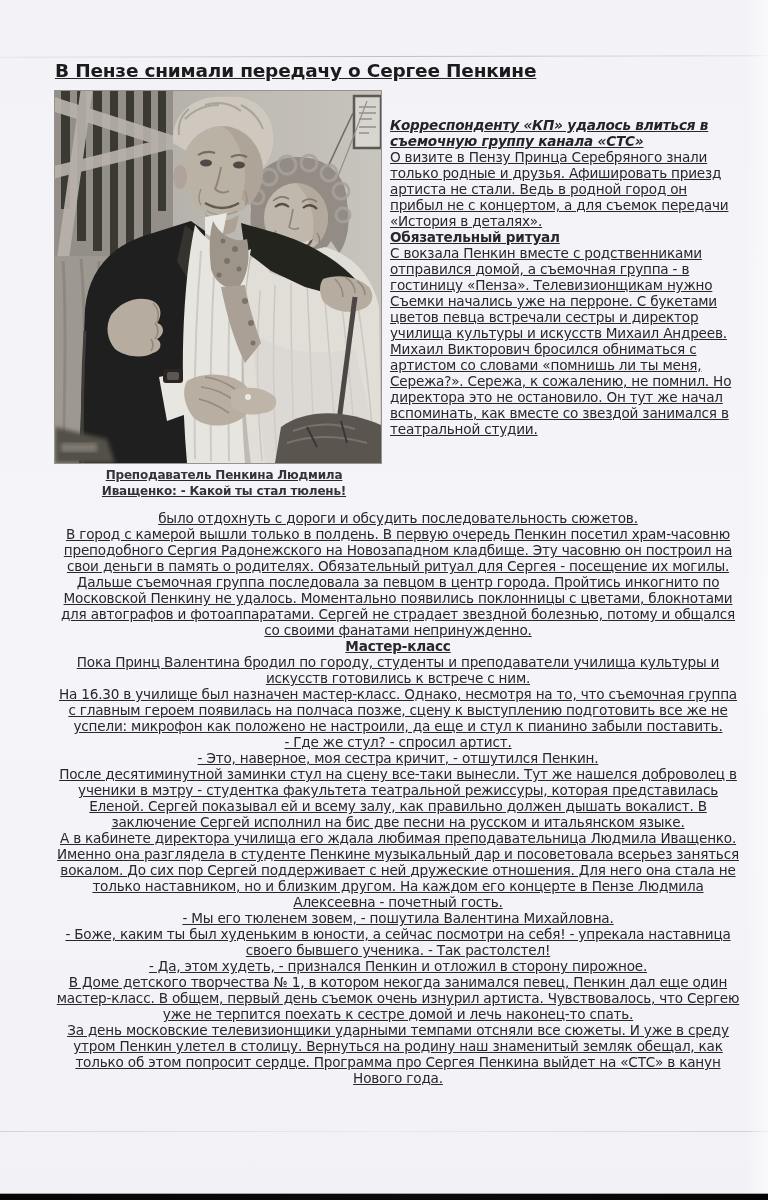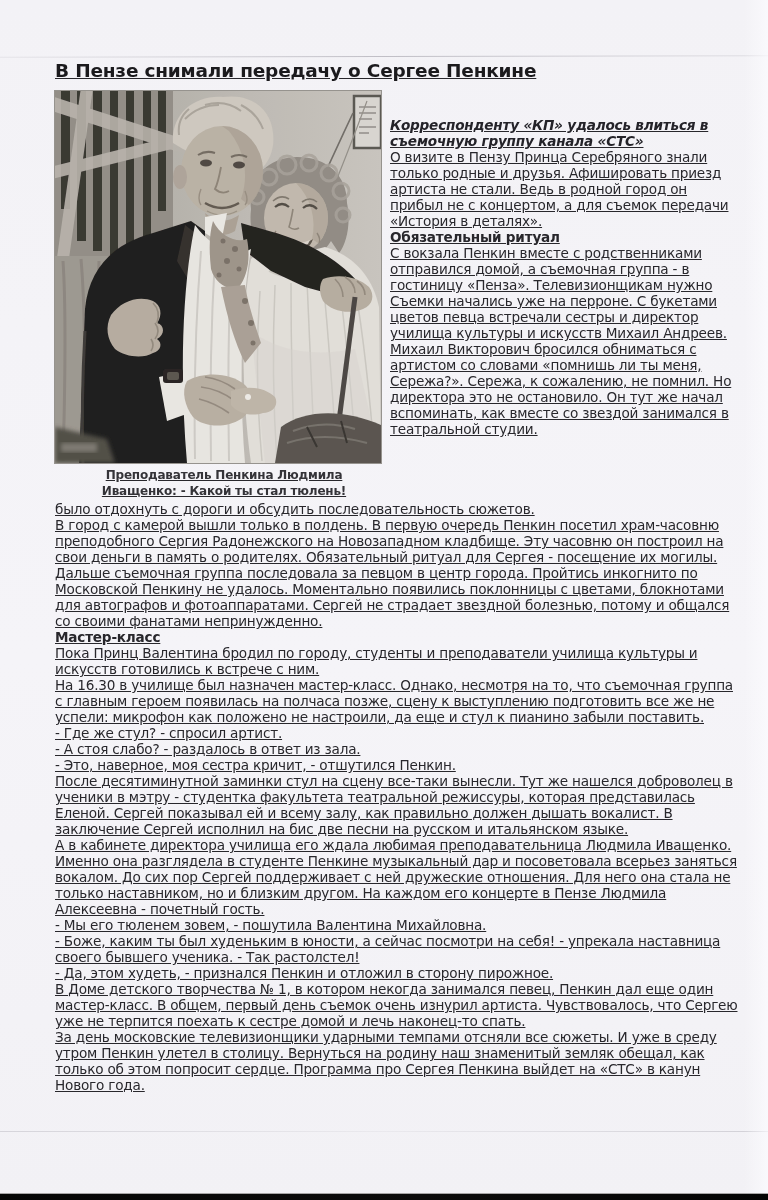--- a/index.html
+++ b/index.html
@@ -23,21 +23,21 @@
     font-size:12px;font-weight:bold;color:#343338;
     text-align:center;line-height:16px;margin-top:4px;letter-spacing:-0.2px;margin-left:12px;
   }
   .col{flex:1;min-width:0;padding-top:1px;margin-top:25px;}
   .standfirst{
     font-weight:bold;font-style:italic;font-size:15px;line-height:20px;
     margin:0 0 13px 0;color:#242329;
   }
   .bodycopy p{margin:0;font-size:13.6px;line-height:16px;letter-spacing:-0.2px;}
   .sect{font-weight:bold;}
-  .bodytext{margin-top:2px;}
+  .bodytext{margin-top:11px;text-align:center;}
   
   .crease-top{
     position:absolute;left:0;top:56px;width:768px;height:1px;
     background:linear-gradient(90deg,rgba(150,148,158,0.15),rgba(150,148,158,0.55),rgba(150,148,158,0.2));
     transform:rotate(-0.12deg);
   }
   .crease-bottom{
     position:absolute;left:0;top:1131px;width:768px;height:1px;
     background:linear-gradient(90deg,rgba(160,158,168,0.35),rgba(160,158,168,0.1),rgba(160,158,168,0.4));
   }
@@ -281,21 +281,20 @@
       </div>
     </div>
 
     <div class="bodytext bodycopy">
       <p>было отдохнуть с дороги и обсудить последовательность сюжетов.</p>
       <p>В город с камерой вышли только в полдень. В первую очередь Пенкин посетил храм-часовню преподобного Сергия Радонежского на Новозападном кладбище. Эту часовню он построил на свои деньги в память о родителях. Обязательный ритуал для Сергея - посещение их могилы. Дальше съемочная группа последовала за певцом в центр города. Пройтись инкогнито по Московской Пенкину не удалось. Моментально появились поклонницы с цветами, блокнотами для автографов и фотоаппаратами. Сергей не страдает звездной болезнью, потому и общался со своими фанатами непринужденно.</p>
       <p class="sect">Мастер-класс</p>
       <p>Пока Принц Валентина бродил по городу, студенты и преподаватели училища культуры и искусств готовились к встрече с ним.</p>
       <p>На 16.30 в училище был назначен мастер-класс. Однако, несмотря на то, что съемочная группа с главным героем появилась на полчаса позже, сцену к выступлению подготовить все же не успели: микрофон как положено не настроили, да еще и стул к пианино забыли поставить.</p>
       <p>- Где же стул? - спросил артист.</p>
-      <p>- А стоя слабо? - раздалось в ответ из зала.</p>
       <p>- Это, наверное, моя сестра кричит, - отшутился Пенкин.</p>
       <p>После десятиминутной заминки стул на сцену все-таки вынесли. Тут же нашелся доброволец в ученики в мэтру - студентка факультета театральной режиссуры, которая представилась Еленой. Сергей показывал ей и всему залу, как правильно должен дышать вокалист. В заключение Сергей исполнил на бис две песни на русском и итальянском языке.</p>
       <p>А в кабинете директора училища его ждала любимая преподавательница Людмила Иващенко. Именно она разглядела в студенте Пенкине музыкальный дар и посоветовала всерьез заняться вокалом. До сих пор Сергей поддерживает с ней дружеские отношения. Для него она стала не только наставником, но и близким другом. На каждом его концерте в Пензе Людмила Алексеевна - почетный гость.</p>
       <p>- Мы его тюленем зовем, - пошутила Валентина Михайловна.</p>
       <p>- Боже, каким ты был худеньким в юности, а сейчас посмотри на себя! - упрекала наставница своего бывшего ученика. - Так растолстел!</p>
       <p>- Да, этом худеть, - признался Пенкин и отложил в сторону пирожное.</p>
       <p>В Доме детского творчества № 1, в котором некогда занимался певец, Пенкин дал еще один мастер-класс. В общем, первый день съемок очень изнурил артиста. Чувствовалось, что Сергею уже не терпится поехать к сестре домой и лечь наконец-то спать.</p>
       <p>За день московские телевизионщики ударными темпами отсняли все сюжеты. И уже в среду утром Пенкин улетел в столицу. Вернуться на родину наш знаменитый земляк обещал, как только об этом попросит сердце. Программа про Сергея Пенкина выйдет на «СТС» в канун Нового года.</p>
     </div>
   </div>

